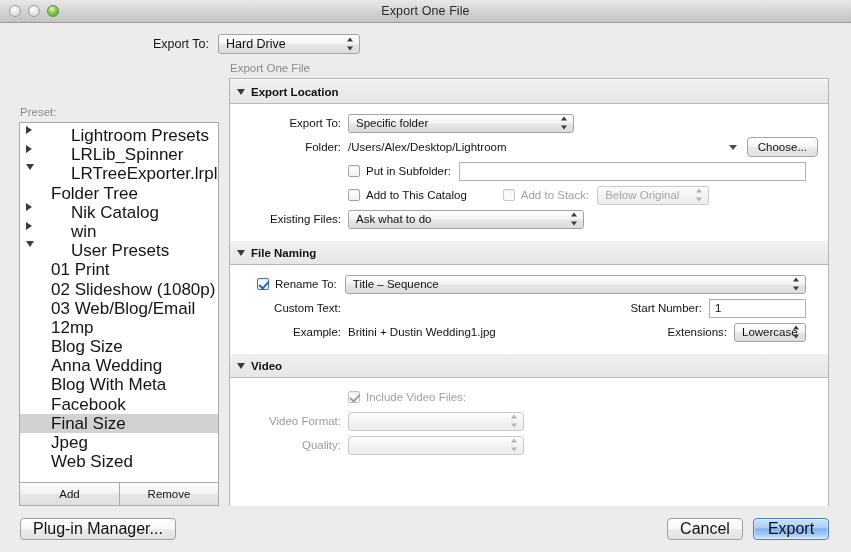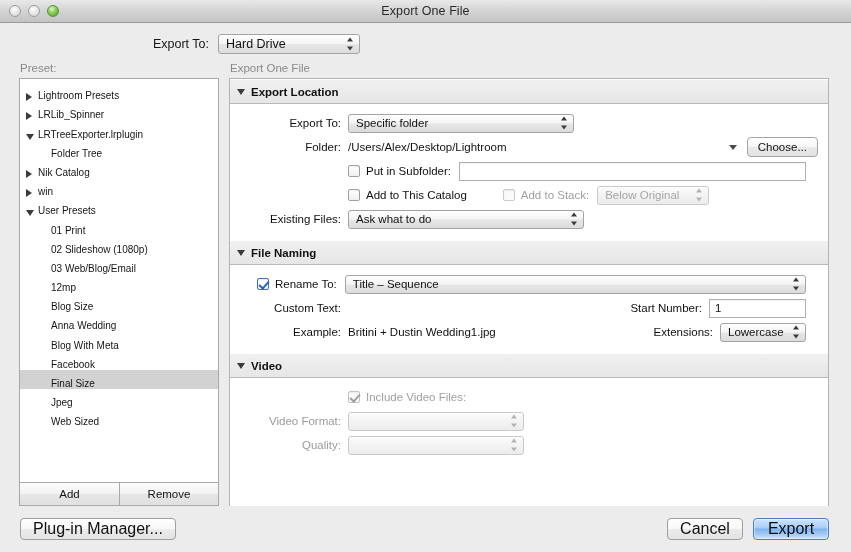--- a/index.html
+++ b/index.html
@@ -101,45 +101,46 @@
     display: flex;
     padding: 0 0 0 0;
     min-height: 0;
   }
 
   
   #left {
     width: 219px;
     flex: 0 0 219px;
     padding-left: 19px;
-    display: flex; flex-direction: column;
+    display: flex; flex-direction: column; margin-top: 44px;
   }
   .panel-caption {
     font-size: 11.5px; color: #8a8a8a; padding: 0 0 4px 1px;
   }
   #preset-box {
     flex: 1 1 auto;
     border: 1px solid #a9a9a9;
     background: #ffffff;
     display: flex; flex-direction: column;
     min-height: 0;
     margin-bottom: 0;
   }
   #preset-list {
     flex: 1 1 auto;
     overflow: hidden;
     padding-top: 3px;
   }
   .tree-row {
     height: 19.2px;
-    display: flex; align-items: flex-end;
-    font-size: 10px;
+    display: flex; align-items: flex-start;
+    font-size: 17px;
     color: #141414;
     padding-left: 6px;
     white-space: nowrap;
+    gap: 33px;
   }
   .tree-row.selected { background: #d2d2d2; }
   .tw {
     width: 12px; flex: 0 0 12px;
     display: flex; align-items: center; justify-content: flex-start;
   }
   .tw i { display:block; width:0; height:0; }
   .tw i.right {
     border-top: 4.5px solid transparent;
     border-bottom: 4.5px solid transparent;
@@ -511,21 +512,21 @@
             <div class="rlabel">Custom Text:</div>
             <div style="flex:1 1 auto;"></div>
             <span class="plain-value" style="margin-right:7px;">Start Number:</span>
             <div class="textfield" style="width:97px; margin-right:22px;">1</div>
           </div>
 
           <div class="frow">
             <div class="rlabel">Example:</div>
             <div class="plain-value" style="flex:1 1 auto;">Britini + Dustin Wedding1.jpg</div>
             <span class="plain-value" style="margin-right:7px;">Extensions:</span>
-            <div class="popup" style="width:86px; margin-right:22px;">
+            <div class="popup" style="width:72px; margin-right:22px;">
               <span>Lowercase</span>
               <span class="arrows">
                   <i class="up"></i>
                   <i class="dn"></i>
                 </span>
             </div>
           </div>
 
         </div>
 

